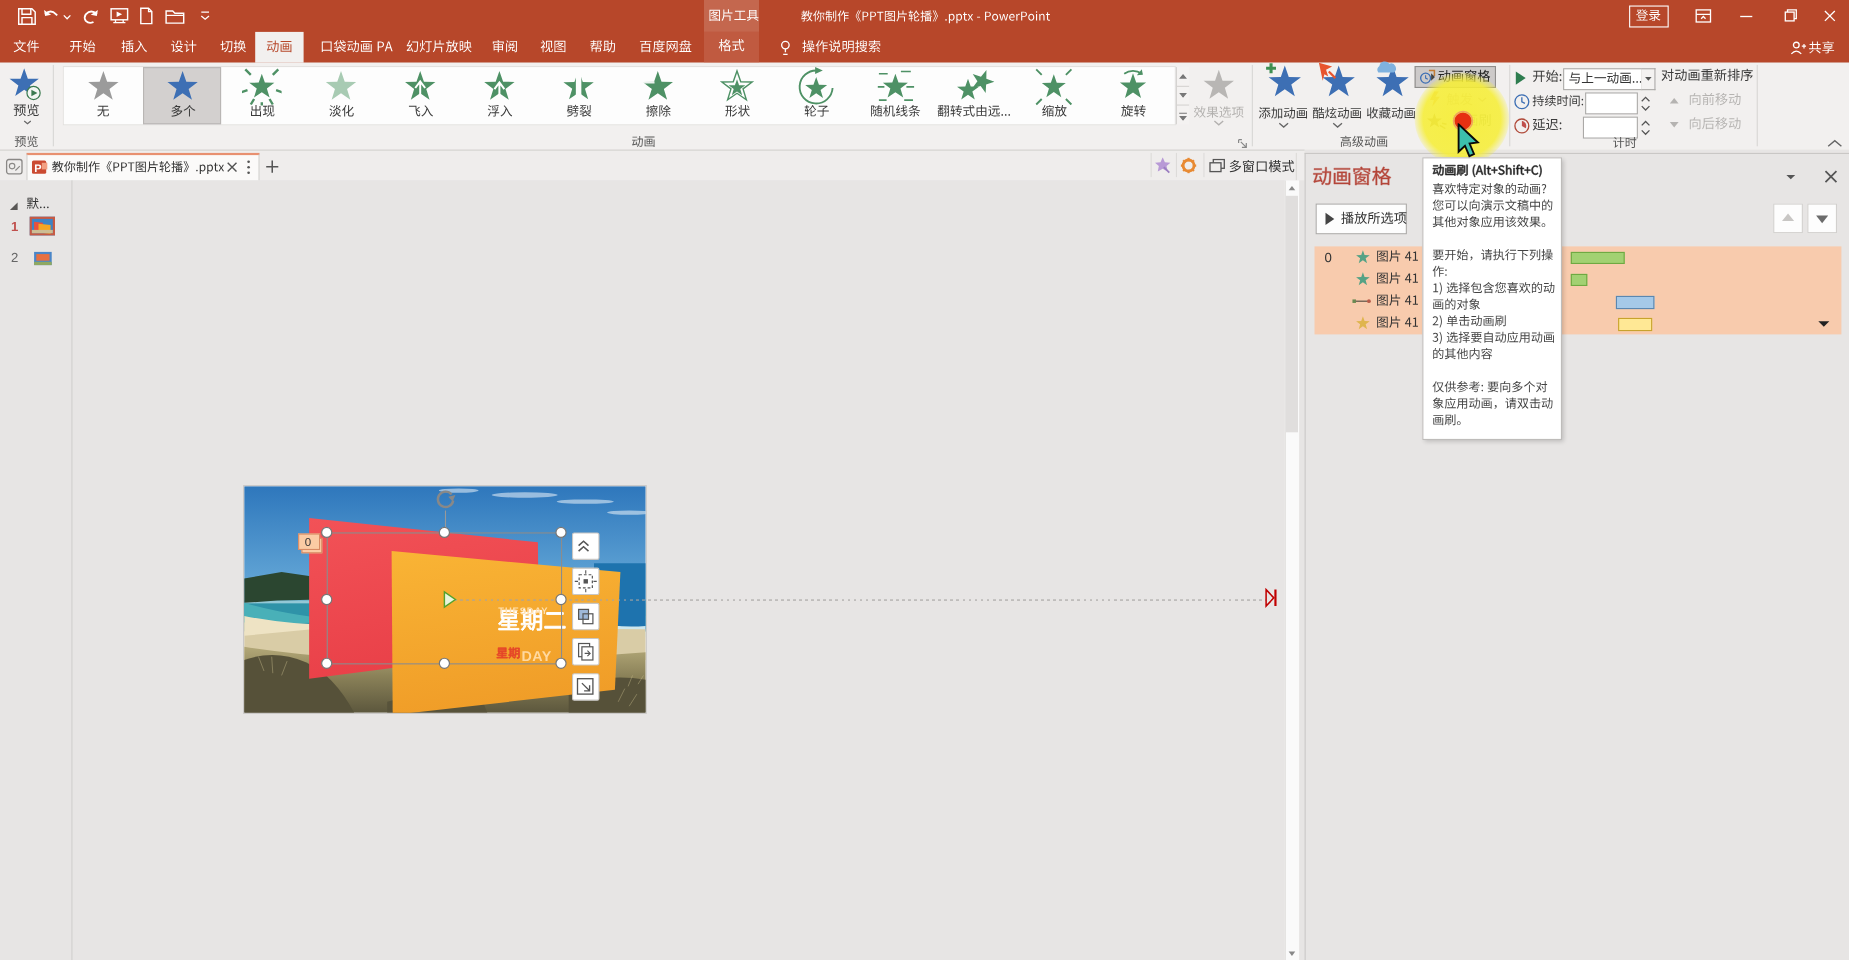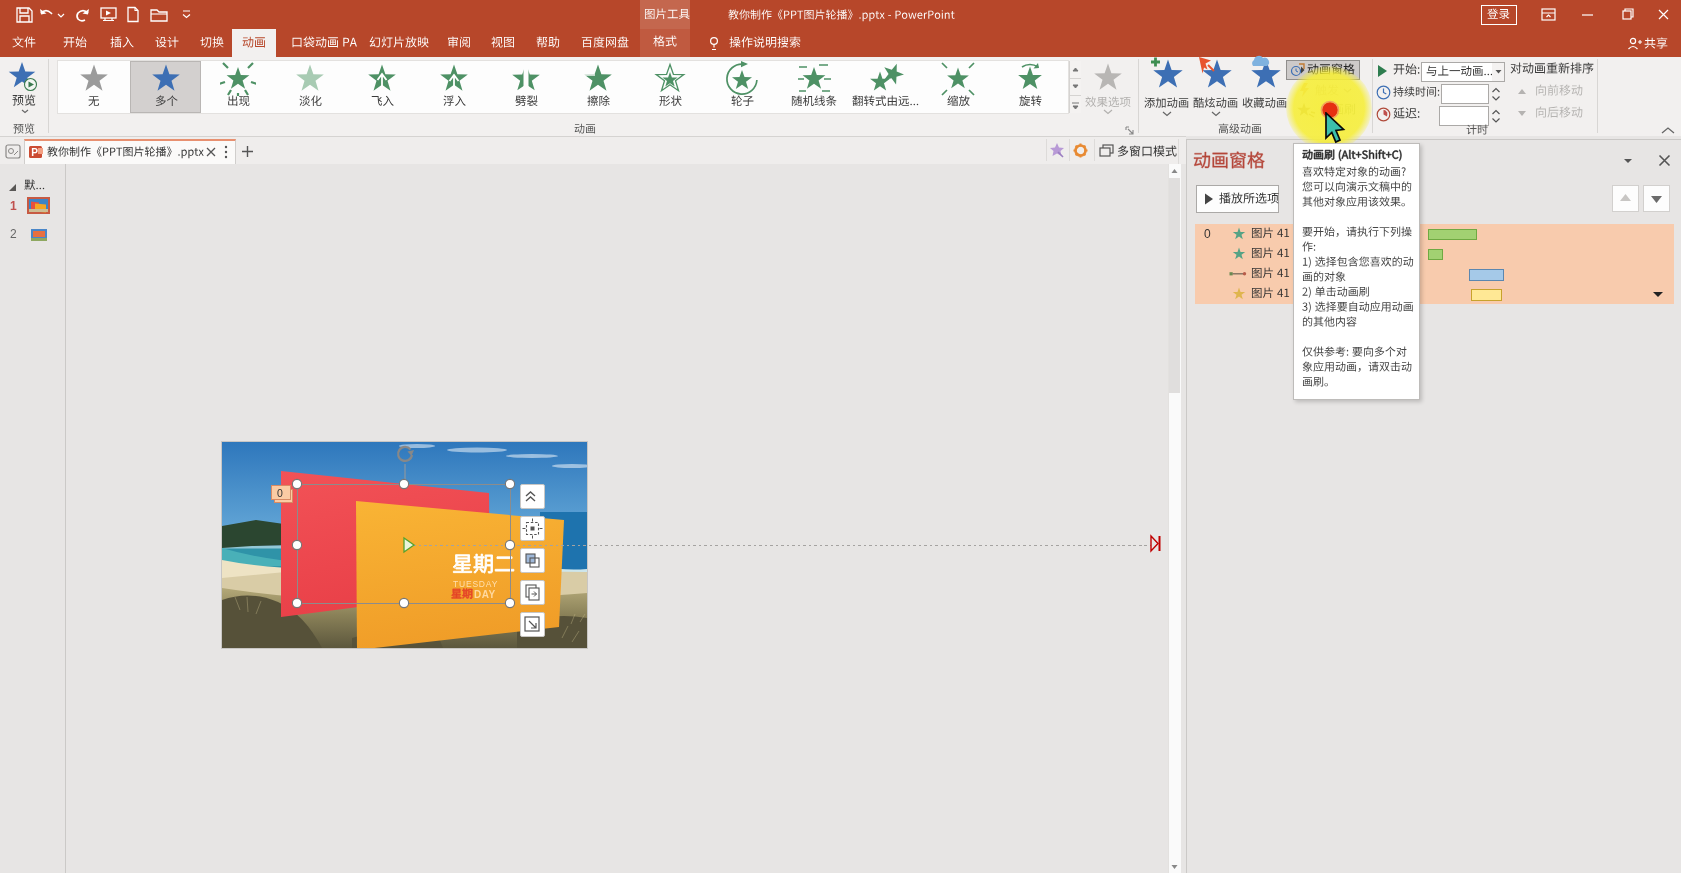--- a/index.html
+++ b/index.html
@@ -812,28 +812,28 @@
 <polygon points="59,29 267,51 268,148 59,175" fill="url(#redg)"></polygon>
 <polygon points="134,59 342,78 337,185 135,208" fill="url(#orange)"></polygon>
 </svg>
     <svg style="position:absolute;left:452px;top:553px;overflow:visible;" width="65" height="27">
       <g transform="translate(0 18.5)">
         <use href="#g130" transform="translate(0.0 0) scale(0.02100)" fill="#fff" stroke="#fff" stroke-width="43"></use>
         <use href="#g131" transform="translate(21.0 0) scale(0.02100)" fill="#fff" stroke="#fff" stroke-width="43"></use>
         <use href="#g132" transform="translate(42.0 0) scale(0.02100)" fill="#fff" stroke="#fff" stroke-width="43"></use>
       </g>
     </svg>
-    <div style="position:absolute;left:453px;top:579px;font-size:8.5px;color:#ffdfae;white-space:nowrap;font-weight:normal;letter-spacing:0.8px">TUESDAY</div>
+    <div style="position:absolute;left:453px;top:550px;font-size:8.5px;color:#ffdfae;white-space:nowrap;font-weight:bold;letter-spacing:0.8px">TUESDAY</div>
     <svg style="position:absolute;left:451px;top:588px;overflow:visible;" width="24" height="14">
       <g transform="translate(0 9.7)">
         <use href="#g130" transform="translate(0.0 0) scale(0.01100)" fill="#e5442a" stroke="#e5442a" stroke-width="64"></use>
         <use href="#g131" transform="translate(11.0 0) scale(0.01100)" fill="#e5442a" stroke="#e5442a" stroke-width="64"></use>
       </g>
     </svg>
-    <div style="position:absolute;left:474px;top:589px;font-size:10px;color:#ffd9a0;white-space:nowrap;font-weight:bold;letter-spacing:0.5px">DAY</div>
+    <div style="position:absolute;left:474px;top:589px;font-size:13px;color:#ffd9a0;white-space:nowrap;font-weight:bold;letter-spacing:0.5px">DAY</div>
     <div style="position:absolute;left:413px;top:545px;width:738px;height:1px;background:repeating-linear-gradient(90deg,#a5a3a1 0 2.5px,rgba(0,0,0,0) 2.5px 5.5px)"></div>
     <svg style="position:absolute;left:1150px;top:534px;" width="14" height="20" viewBox="0 0 14 20">
       <path d="M1 2 l7 7.5 -7 7.5 z" fill="none" stroke="#c00000" stroke-width="1.4"></path>
       <path d="M9.5 2 v15" stroke="#c00000" stroke-width="2"></path>
     </svg>
     <div style="position:absolute;left:297px;top:484px;width:214px;height:120px;border:1px solid #8c8c8c"></div>
     <svg style="position:absolute;left:395px;top:444px;" width="22" height="40" viewBox="0 0 22 40">
       <path d="M10 20 v19" stroke="#999" stroke-width="1"></path>
       <path d="M15.5 5.5 A7 7 0 1 0 17 11" fill="none" stroke="#888" stroke-width="2.2"></path>
       <path d="M12.5 7.5 l6.5 -1.5 -2.5 6 z" fill="#888"></path>

